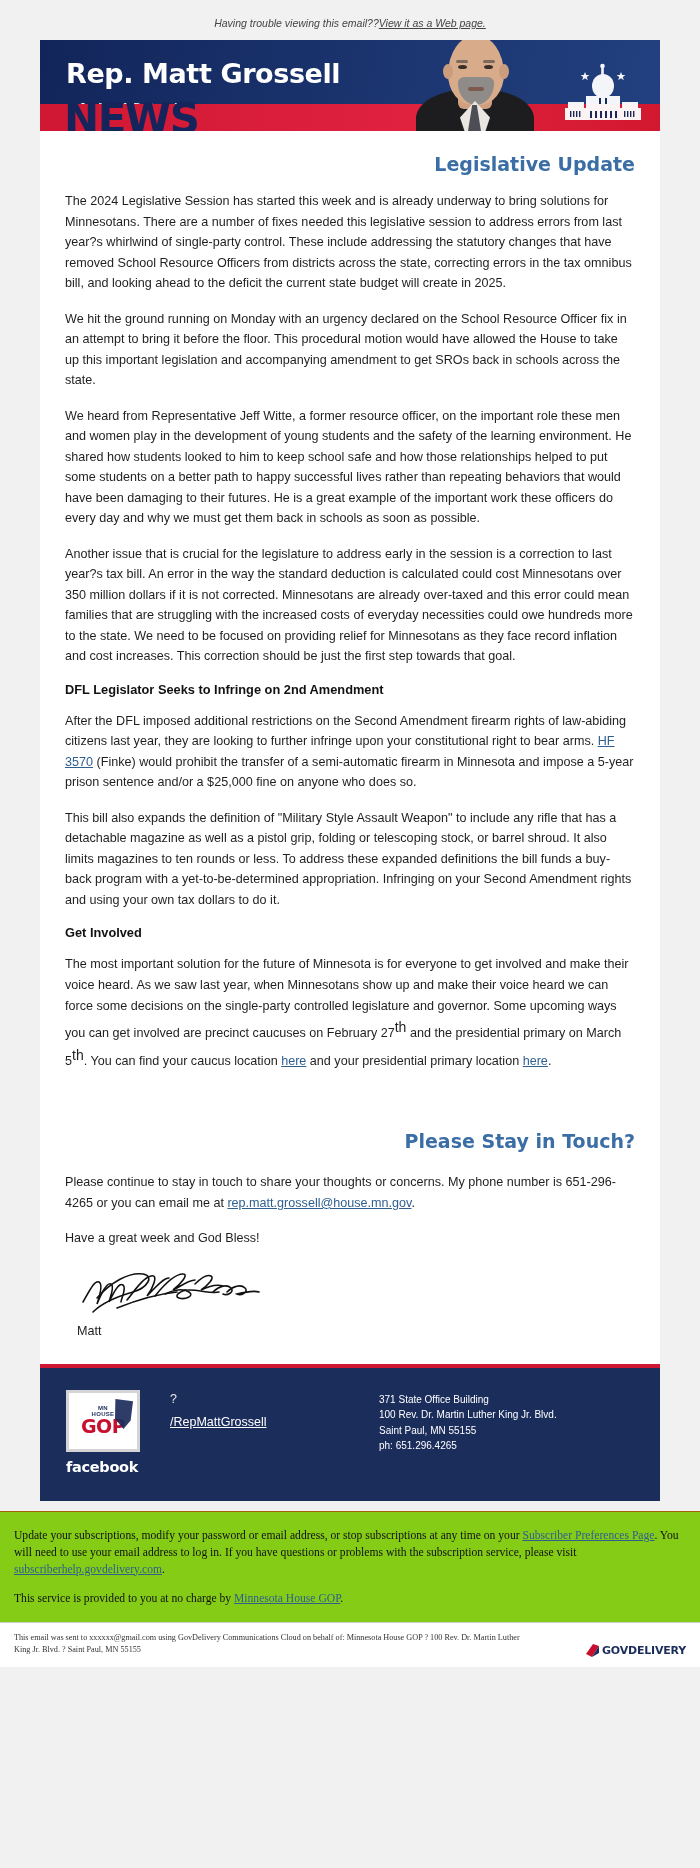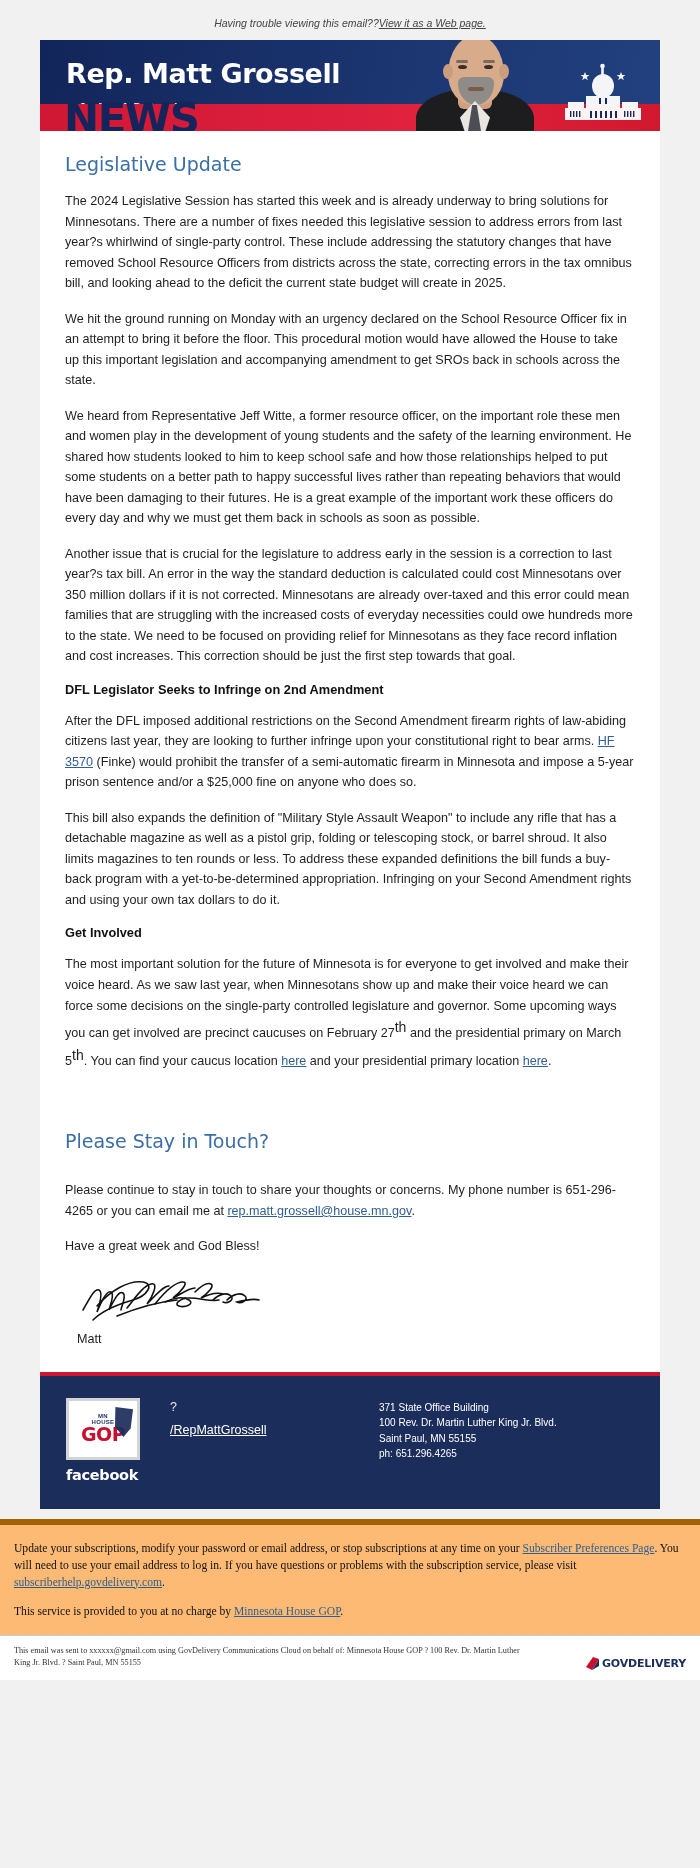--- a/index.html
+++ b/index.html
@@ -126,25 +126,26 @@
   .p-brow-r { position:absolute; left:73px; bottom:68px; width:12px; height:3px; background:#7d6a5c; border-radius:2px; }
 
   
   .capitol { position:absolute; right:16px; top:22px; width:82px; height:62px; z-index:2; opacity:.95; }
 
   
   .content { padding:22px 25px 8px 25px; }
   h1.section {
     color:#3a6ea5;
     font-size:19px;
-    font-weight:normal;
+    font-weight:bold;
     margin:0 0 16px 0;
     font-family:"DejaVu Sans", sans-serif;
-  }
-  h1.section.stay { margin-top:8px; margin-bottom:28px; font-size:19px; }
+    text-align:right;
+  }
+  h1.section.stay { margin-top:8px; margin-bottom:20px; font-size:19px; }
   p.body {
     font-size:12.6px;
     line-height:1.63;
     margin:0 0 15px 0;
     color:#1f1f1f;
     font-family:"Liberation Sans", sans-serif;
   }
   h2.sub {
     font-size:12.8px;
     font-weight:bold;
@@ -199,27 +200,27 @@
     letter-spacing:-.3px;
   }
   .mid-block { flex:1; padding-left:18px; padding-top:2px; }
   .qmark { font-size:12.5px; color:#e8e8e8; margin:0 0 6px 0; }
   .fb-handle { font-size:12.5px; color:#ffffff; text-decoration:underline; }
   .addr-block { flex:0 0 255px; padding-top:2px; }
   .addr-line { font-size:10px; line-height:1.55; color:#ffffff; }
 
   
   .subfoot {
-    background:#fdba74;
+    background:#84cc16;
     padding:16px 14px 14px 14px;
     font-size:11.6px;
     line-height:1.45;
     color:#111;
     font-family:"Liberation Serif", serif;
-    border-top:6px solid #a16207;
+    border-top:1px solid #a16207;
   }
   .subfoot a { color:#2f5f8f; text-decoration:underline; }
   .subfoot p { margin:0 0 13px 0; }
   .subfoot p:last-child { margin-bottom:0; }
 
   .govbar {
     border-top:1px solid #cccccc;
     background:#ffffff;
     padding:9px 14px 10px 14px;
     display:flex;

